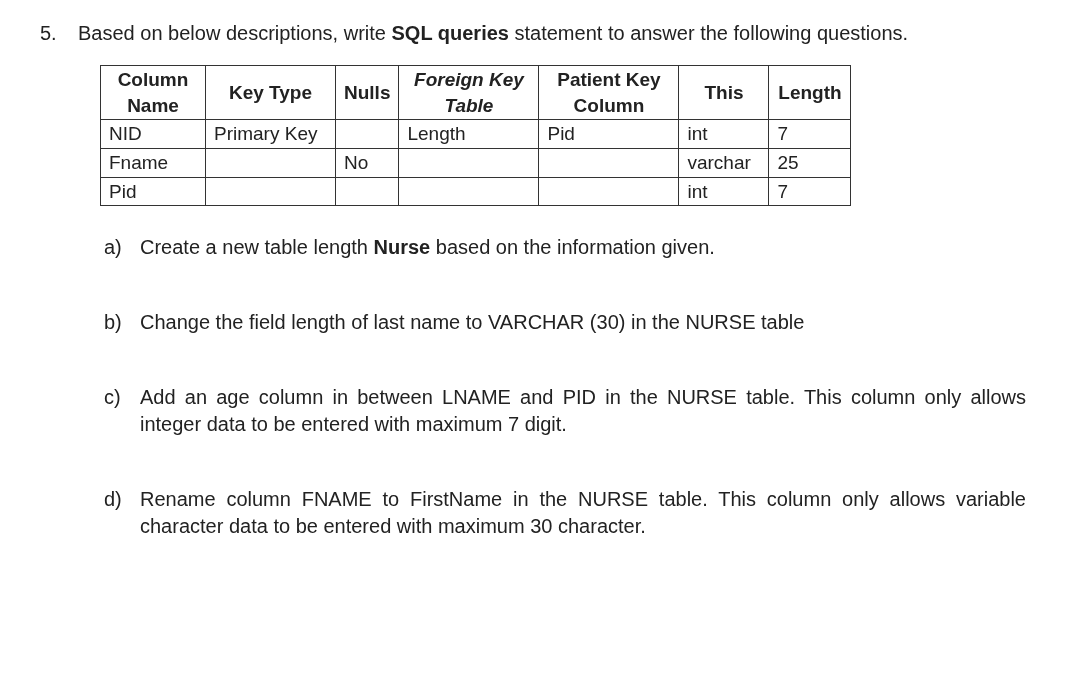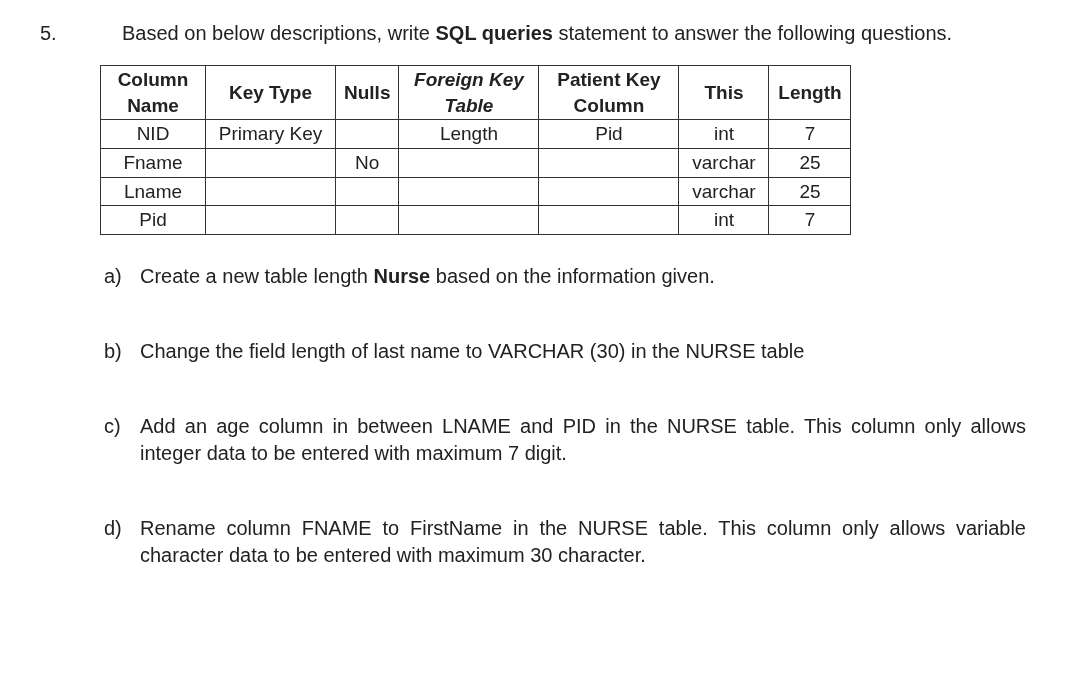--- a/index.html
+++ b/index.html
@@ -24,32 +24,31 @@
     .question-number {
       flex: 0 0 28px;
     }
     .question-body {
       flex: 1;
     }
     .intro {
       text-align: justify;
       text-justify: inter-word;
       margin-bottom: 18px;
-      margin-left: 44px;
     }
     table {
       border-collapse: collapse;
       margin-left: 22px;
       margin-bottom: 28px;
       font-size: 19px;
     }
     th, td {
       border: 1px solid #333;
       padding: 1px 8px;
-      text-align: center;
+      text-align: left;
       vertical-align: middle;
       height: 26px;
     }
     th {
       font-weight: bold;
       text-align: center;
     }
     .col-column-name { width: 105px; }
     .col-key-type { width: 130px; }
     .col-nulls { width: 62px; }
@@ -113,29 +112,20 @@
         <tr>
           <td>Fname</td>
           <td></td>
           <td>No</td>
           <td></td>
           <td></td>
           <td>varchar</td>
           <td>25</td>
         </tr>
         <tr>
-          <td>Lname</td>
-          <td></td>
-          <td></td>
-          <td></td>
-          <td></td>
-          <td>varchar</td>
-          <td>25</td>
-        </tr>
-        <tr>
           <td>Pid</td>
           <td></td>
           <td></td>
           <td></td>
           <td></td>
           <td>int</td>
           <td>7</td>
         </tr>
       </tbody>
     </table>

